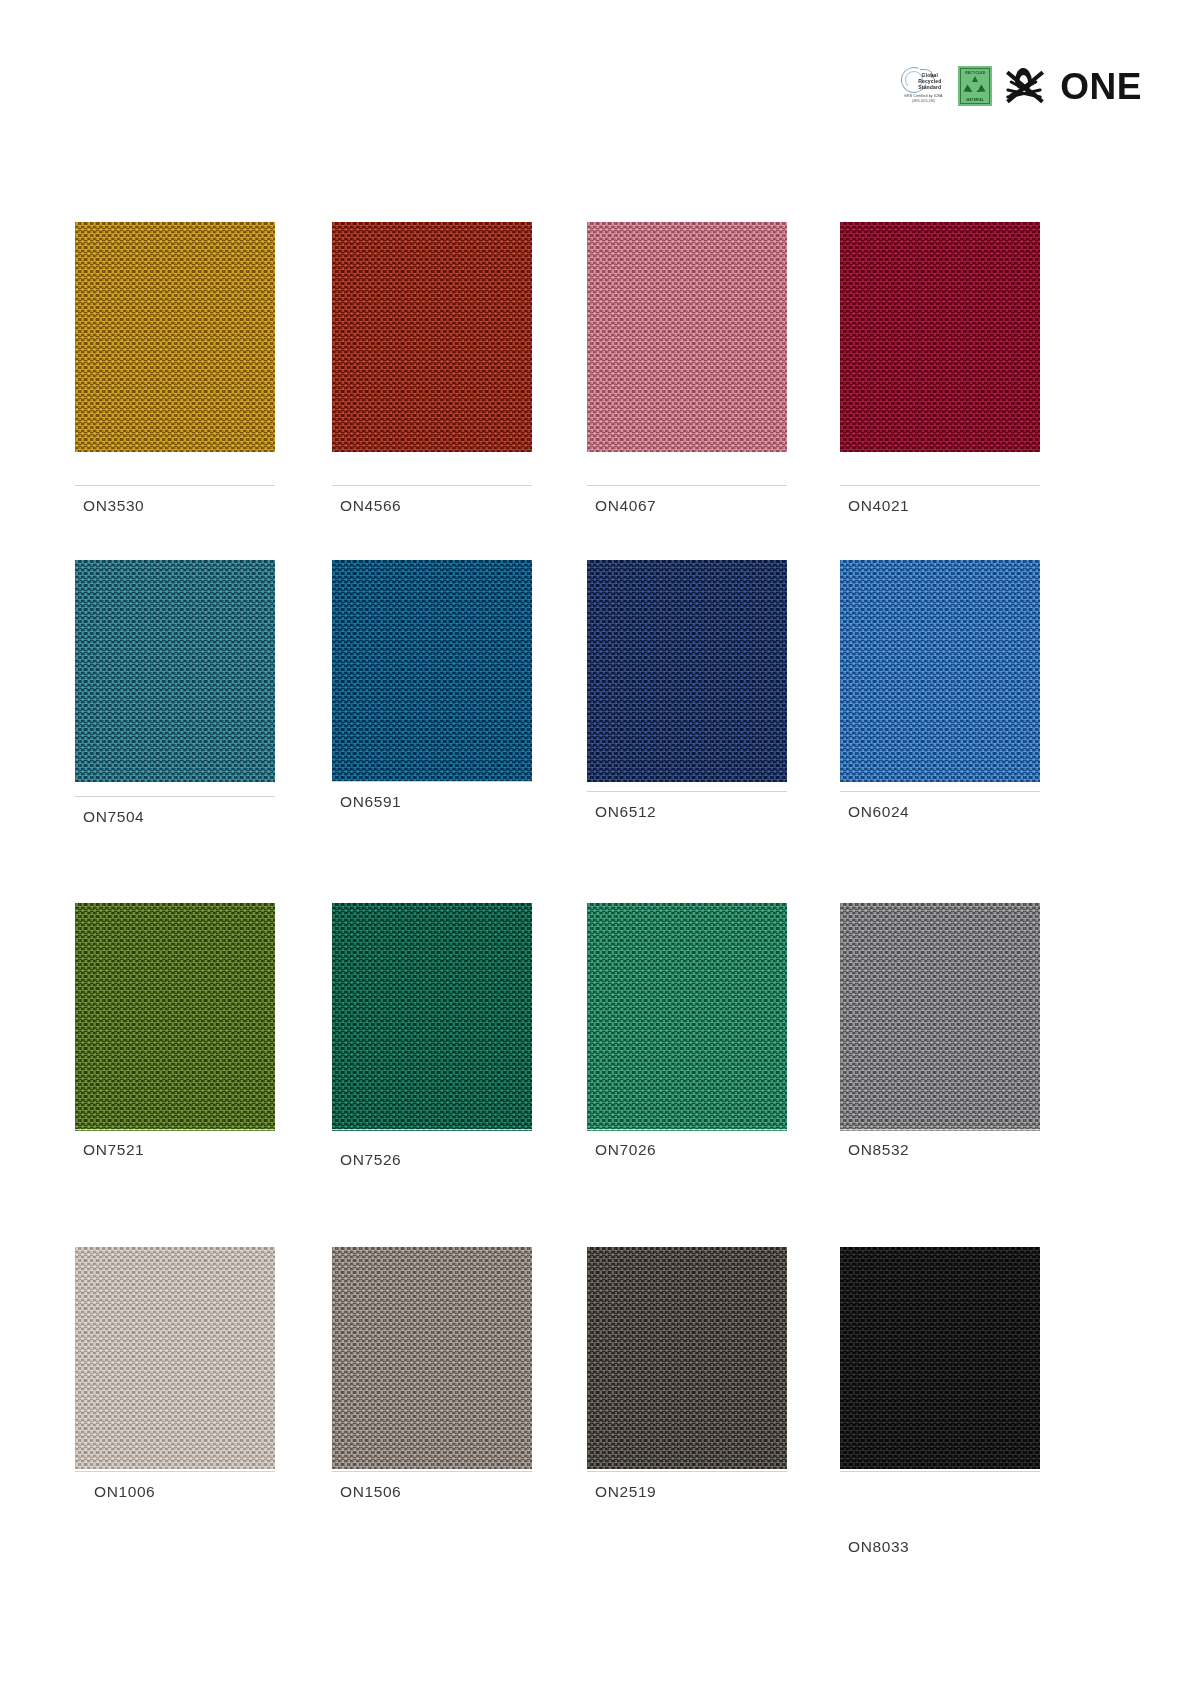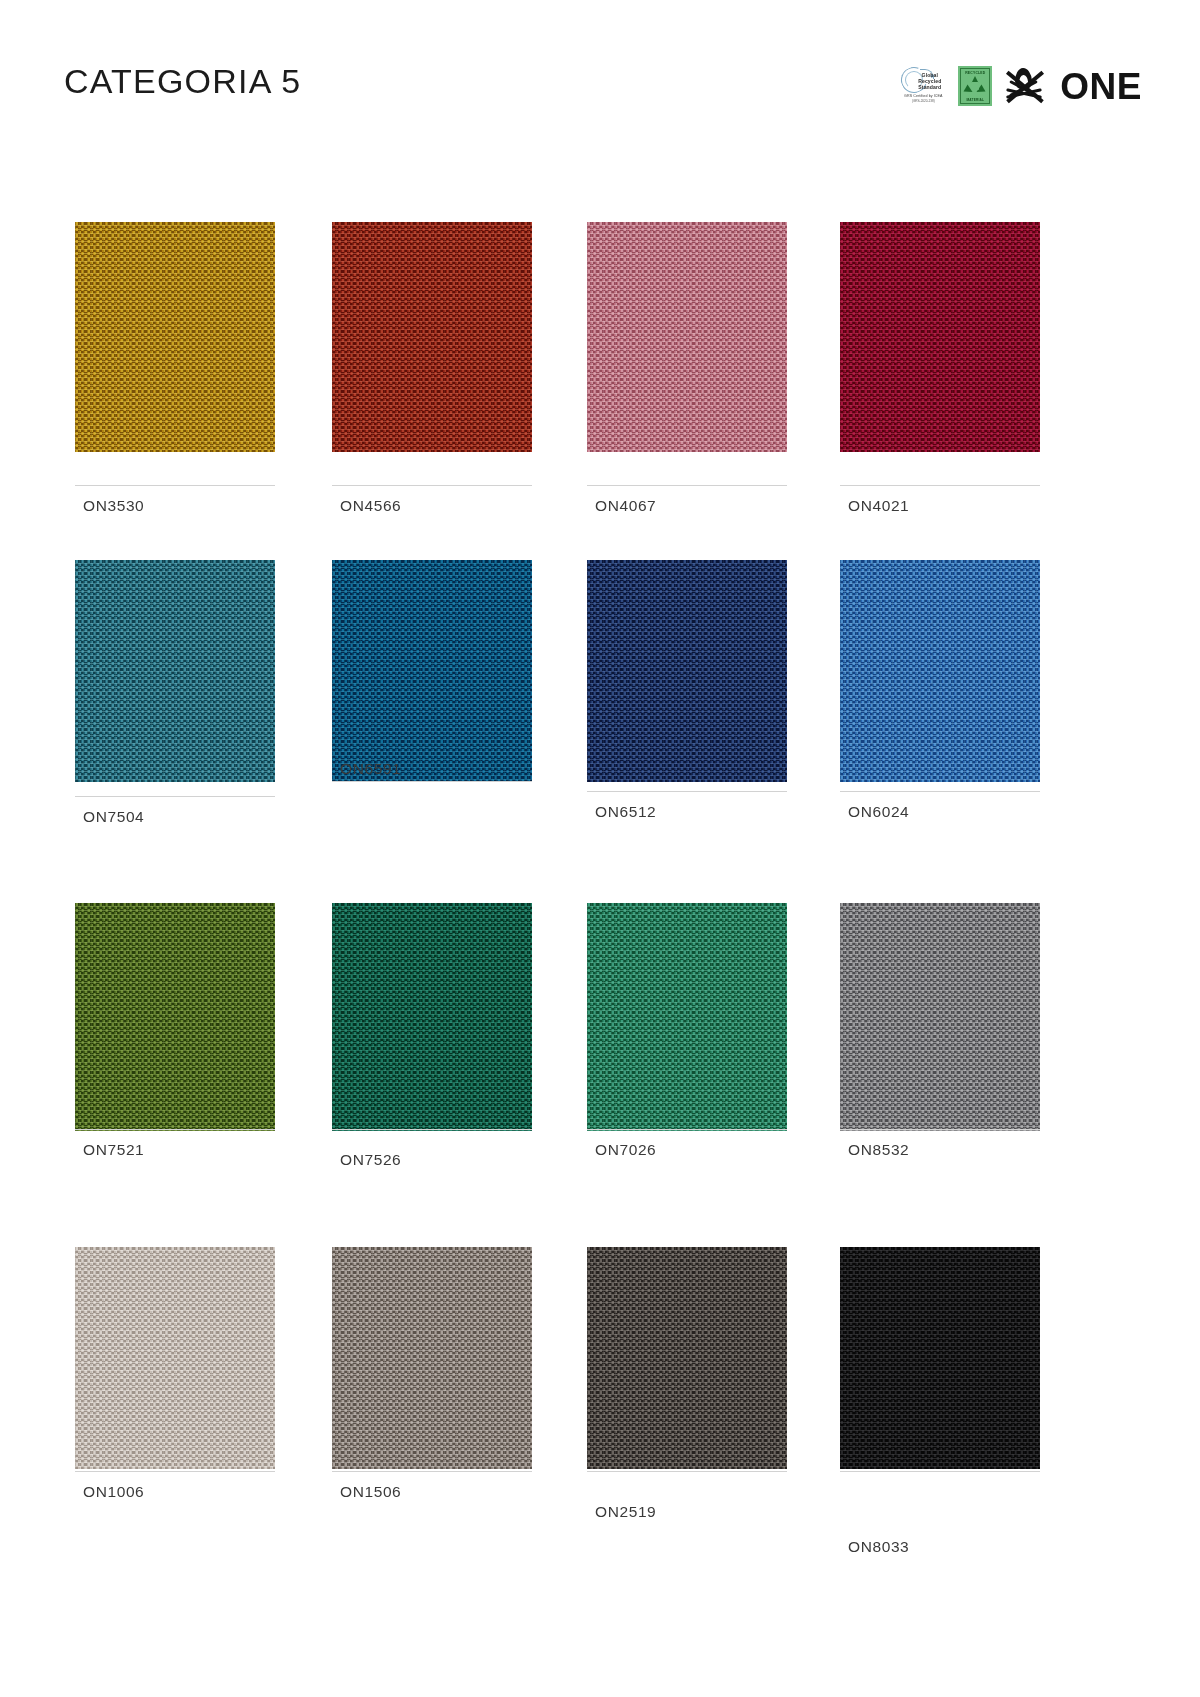--- a/index.html
+++ b/index.html
@@ -164,21 +164,20 @@
     font-family:"Liberation Sans", sans-serif;
     white-space:nowrap;
   }
 </style>
 </head>
 <body>
 
 <div class="page">
 
   <div class="header">
-    <div class="page-title">CATEGORIA 5</div>
 
     <div class="logo-bar">
 
       <div class="logo-grs">
         <div class="grs-mark">
           <div class="grs-ring"></div>
           <div class="grs-ring2"></div>
           <div class="grs-arrow"></div>
           <div class="grs-t1">
             <span>Global Recycled</span><br>
@@ -257,21 +256,21 @@
       </div>
       <div class="rule" style="left: 75px; top: 796px;"></div>
       <div class="code" style="left: 83px; top: 808px;">ON7504</div>
       <div class="cell" style="left: 332px; top: 560px;">
         <div class="swatch" style="height: 222px; background: rgb(16, 112, 155);">
           <div class="weave" style="background-image: linear-gradient(45deg, rgb(8, 79, 110) 25%, transparent 25%, transparent 75%, rgb(8, 79, 110) 75%), linear-gradient(45deg, rgb(8, 79, 110) 25%, transparent 25%, transparent 75%, rgb(8, 79, 110) 75%), linear-gradient(90deg, rgb(50, 144, 182) 50%, transparent 50%); background-position: 0px 0px, 3px 3px, 0px 0px;"></div>
           <div class="weave2" style="background-image: repeating-linear-gradient(0deg, rgb(50, 144, 182) 0px, rgb(50, 144, 182) 1px, transparent 1px, transparent 4px), repeating-linear-gradient(90deg, rgb(8, 79, 110) 0px, rgb(8, 79, 110) 1px, transparent 1px, transparent 4px);"></div>
         </div>
       </div>
       <div class="rule" style="left: 332px; top: 781px;"></div>
-      <div class="code" style="left: 340px; top: 760px;">ON6591</div>
+      <div class="code" style="left: 340px; top: 793px;">ON6591</div>
       <div class="cell" style="left: 587px; top: 560px;">
         <div class="swatch" style="height: 222px; background: rgb(47, 75, 131);">
           <div class="weave" style="background-image: linear-gradient(45deg, rgb(30, 50, 91) 25%, transparent 25%, transparent 75%, rgb(30, 50, 91) 75%), linear-gradient(45deg, rgb(30, 50, 91) 25%, transparent 25%, transparent 75%, rgb(30, 50, 91) 75%), linear-gradient(90deg, rgb(79, 107, 162) 50%, transparent 50%); background-position: 0px 0px, 3px 3px, 0px 0px;"></div>
           <div class="weave2" style="background-image: repeating-linear-gradient(0deg, rgb(79, 107, 162) 0px, rgb(79, 107, 162) 1px, transparent 1px, transparent 4px), repeating-linear-gradient(90deg, rgb(30, 50, 91) 0px, rgb(30, 50, 91) 1px, transparent 1px, transparent 4px);"></div>
         </div>
       </div>
       <div class="rule" style="left: 587px; top: 791px;"></div>
       <div class="code" style="left: 595px; top: 803px;">ON6512</div>
       <div class="cell" style="left: 840px; top: 560px;">
         <div class="swatch" style="height: 222px; background: rgb(74, 142, 203);">
@@ -313,37 +312,37 @@
       </div>
       <div class="rule" style="left: 840px; top: 1129px;"></div>
       <div class="code" style="left: 848px; top: 1141px;">ON8532</div>
       <div class="cell" style="left: 75px; top: 1247px;">
         <div class="swatch" style="height: 222px; background: rgb(216, 209, 203);">
           <div class="weave" style="background-image: linear-gradient(45deg, rgb(181, 173, 166) 25%, transparent 25%, transparent 75%, rgb(181, 173, 166) 75%), linear-gradient(45deg, rgb(181, 173, 166) 25%, transparent 25%, transparent 75%, rgb(181, 173, 166) 75%), linear-gradient(90deg, rgb(236, 231, 226) 50%, transparent 50%); background-position: 0px 0px, 3px 3px, 0px 0px;"></div>
           <div class="weave2" style="background-image: repeating-linear-gradient(0deg, rgb(236, 231, 226) 0px, rgb(236, 231, 226) 1px, transparent 1px, transparent 4px), repeating-linear-gradient(90deg, rgb(181, 173, 166) 0px, rgb(181, 173, 166) 1px, transparent 1px, transparent 4px);"></div>
         </div>
       </div>
       <div class="rule" style="left: 75px; top: 1471px;"></div>
-      <div class="code" style="left: 83px; top: 1483px;">ON1006</div>
+      <div class="code" style="left: 94px; top: 1483px;">ON1006</div>
       <div class="cell" style="left: 332px; top: 1247px;">
         <div class="swatch" style="height: 222px; background: rgb(169, 160, 154);">
           <div class="weave" style="background-image: linear-gradient(45deg, rgb(126, 118, 112) 25%, transparent 25%, transparent 75%, rgb(126, 118, 112) 75%), linear-gradient(45deg, rgb(126, 118, 112) 25%, transparent 25%, transparent 75%, rgb(126, 118, 112) 75%), linear-gradient(90deg, rgb(198, 191, 185) 50%, transparent 50%); background-position: 0px 0px, 3px 3px, 0px 0px;"></div>
           <div class="weave2" style="background-image: repeating-linear-gradient(0deg, rgb(198, 191, 185) 0px, rgb(198, 191, 185) 1px, transparent 1px, transparent 4px), repeating-linear-gradient(90deg, rgb(126, 118, 112) 0px, rgb(126, 118, 112) 1px, transparent 1px, transparent 4px);"></div>
         </div>
       </div>
       <div class="rule" style="left: 332px; top: 1471px;"></div>
       <div class="code" style="left: 340px; top: 1483px;">ON1506</div>
       <div class="cell" style="left: 587px; top: 1247px;">
         <div class="swatch" style="height: 222px; background: rgb(106, 100, 95);">
           <div class="weave" style="background-image: linear-gradient(45deg, rgb(73, 69, 65) 25%, transparent 25%, transparent 75%, rgb(73, 69, 65) 75%), linear-gradient(45deg, rgb(73, 69, 65) 25%, transparent 25%, transparent 75%, rgb(73, 69, 65) 75%), linear-gradient(90deg, rgb(139, 133, 127) 50%, transparent 50%); background-position: 0px 0px, 3px 3px, 0px 0px;"></div>
           <div class="weave2" style="background-image: repeating-linear-gradient(0deg, rgb(139, 133, 127) 0px, rgb(139, 133, 127) 1px, transparent 1px, transparent 4px), repeating-linear-gradient(90deg, rgb(73, 69, 65) 0px, rgb(73, 69, 65) 1px, transparent 1px, transparent 4px);"></div>
         </div>
       </div>
       <div class="rule" style="left: 587px; top: 1471px;"></div>
-      <div class="code" style="left: 595px; top: 1483px; margin-top: 20px;">ON2519</div>
+      <div class="code" style="left: 595px; top: 1483px;">ON2519</div>
       <div class="cell" style="left: 840px; top: 1247px;">
         <div class="swatch" style="height: 222px; background: rgb(38, 38, 40);">
           <div class="weave" style="background-image: linear-gradient(45deg, rgb(18, 18, 20) 25%, transparent 25%, transparent 75%, rgb(18, 18, 20) 75%), linear-gradient(45deg, rgb(18, 18, 20) 25%, transparent 25%, transparent 75%, rgb(18, 18, 20) 75%), linear-gradient(90deg, rgb(67, 67, 70) 50%, transparent 50%); background-position: 0px 0px, 3px 3px, 0px 0px;"></div>
           <div class="weave2" style="background-image: repeating-linear-gradient(0deg, rgb(67, 67, 70) 0px, rgb(67, 67, 70) 1px, transparent 1px, transparent 4px), repeating-linear-gradient(90deg, rgb(18, 18, 20) 0px, rgb(18, 18, 20) 1px, transparent 1px, transparent 4px);"></div>
         </div>
       </div>
       <div class="rule" style="left: 840px; top: 1471px;"></div>
       <div class="code" style="left: 848px; top: 1538px;">ON8033</div>
     </div>
 

